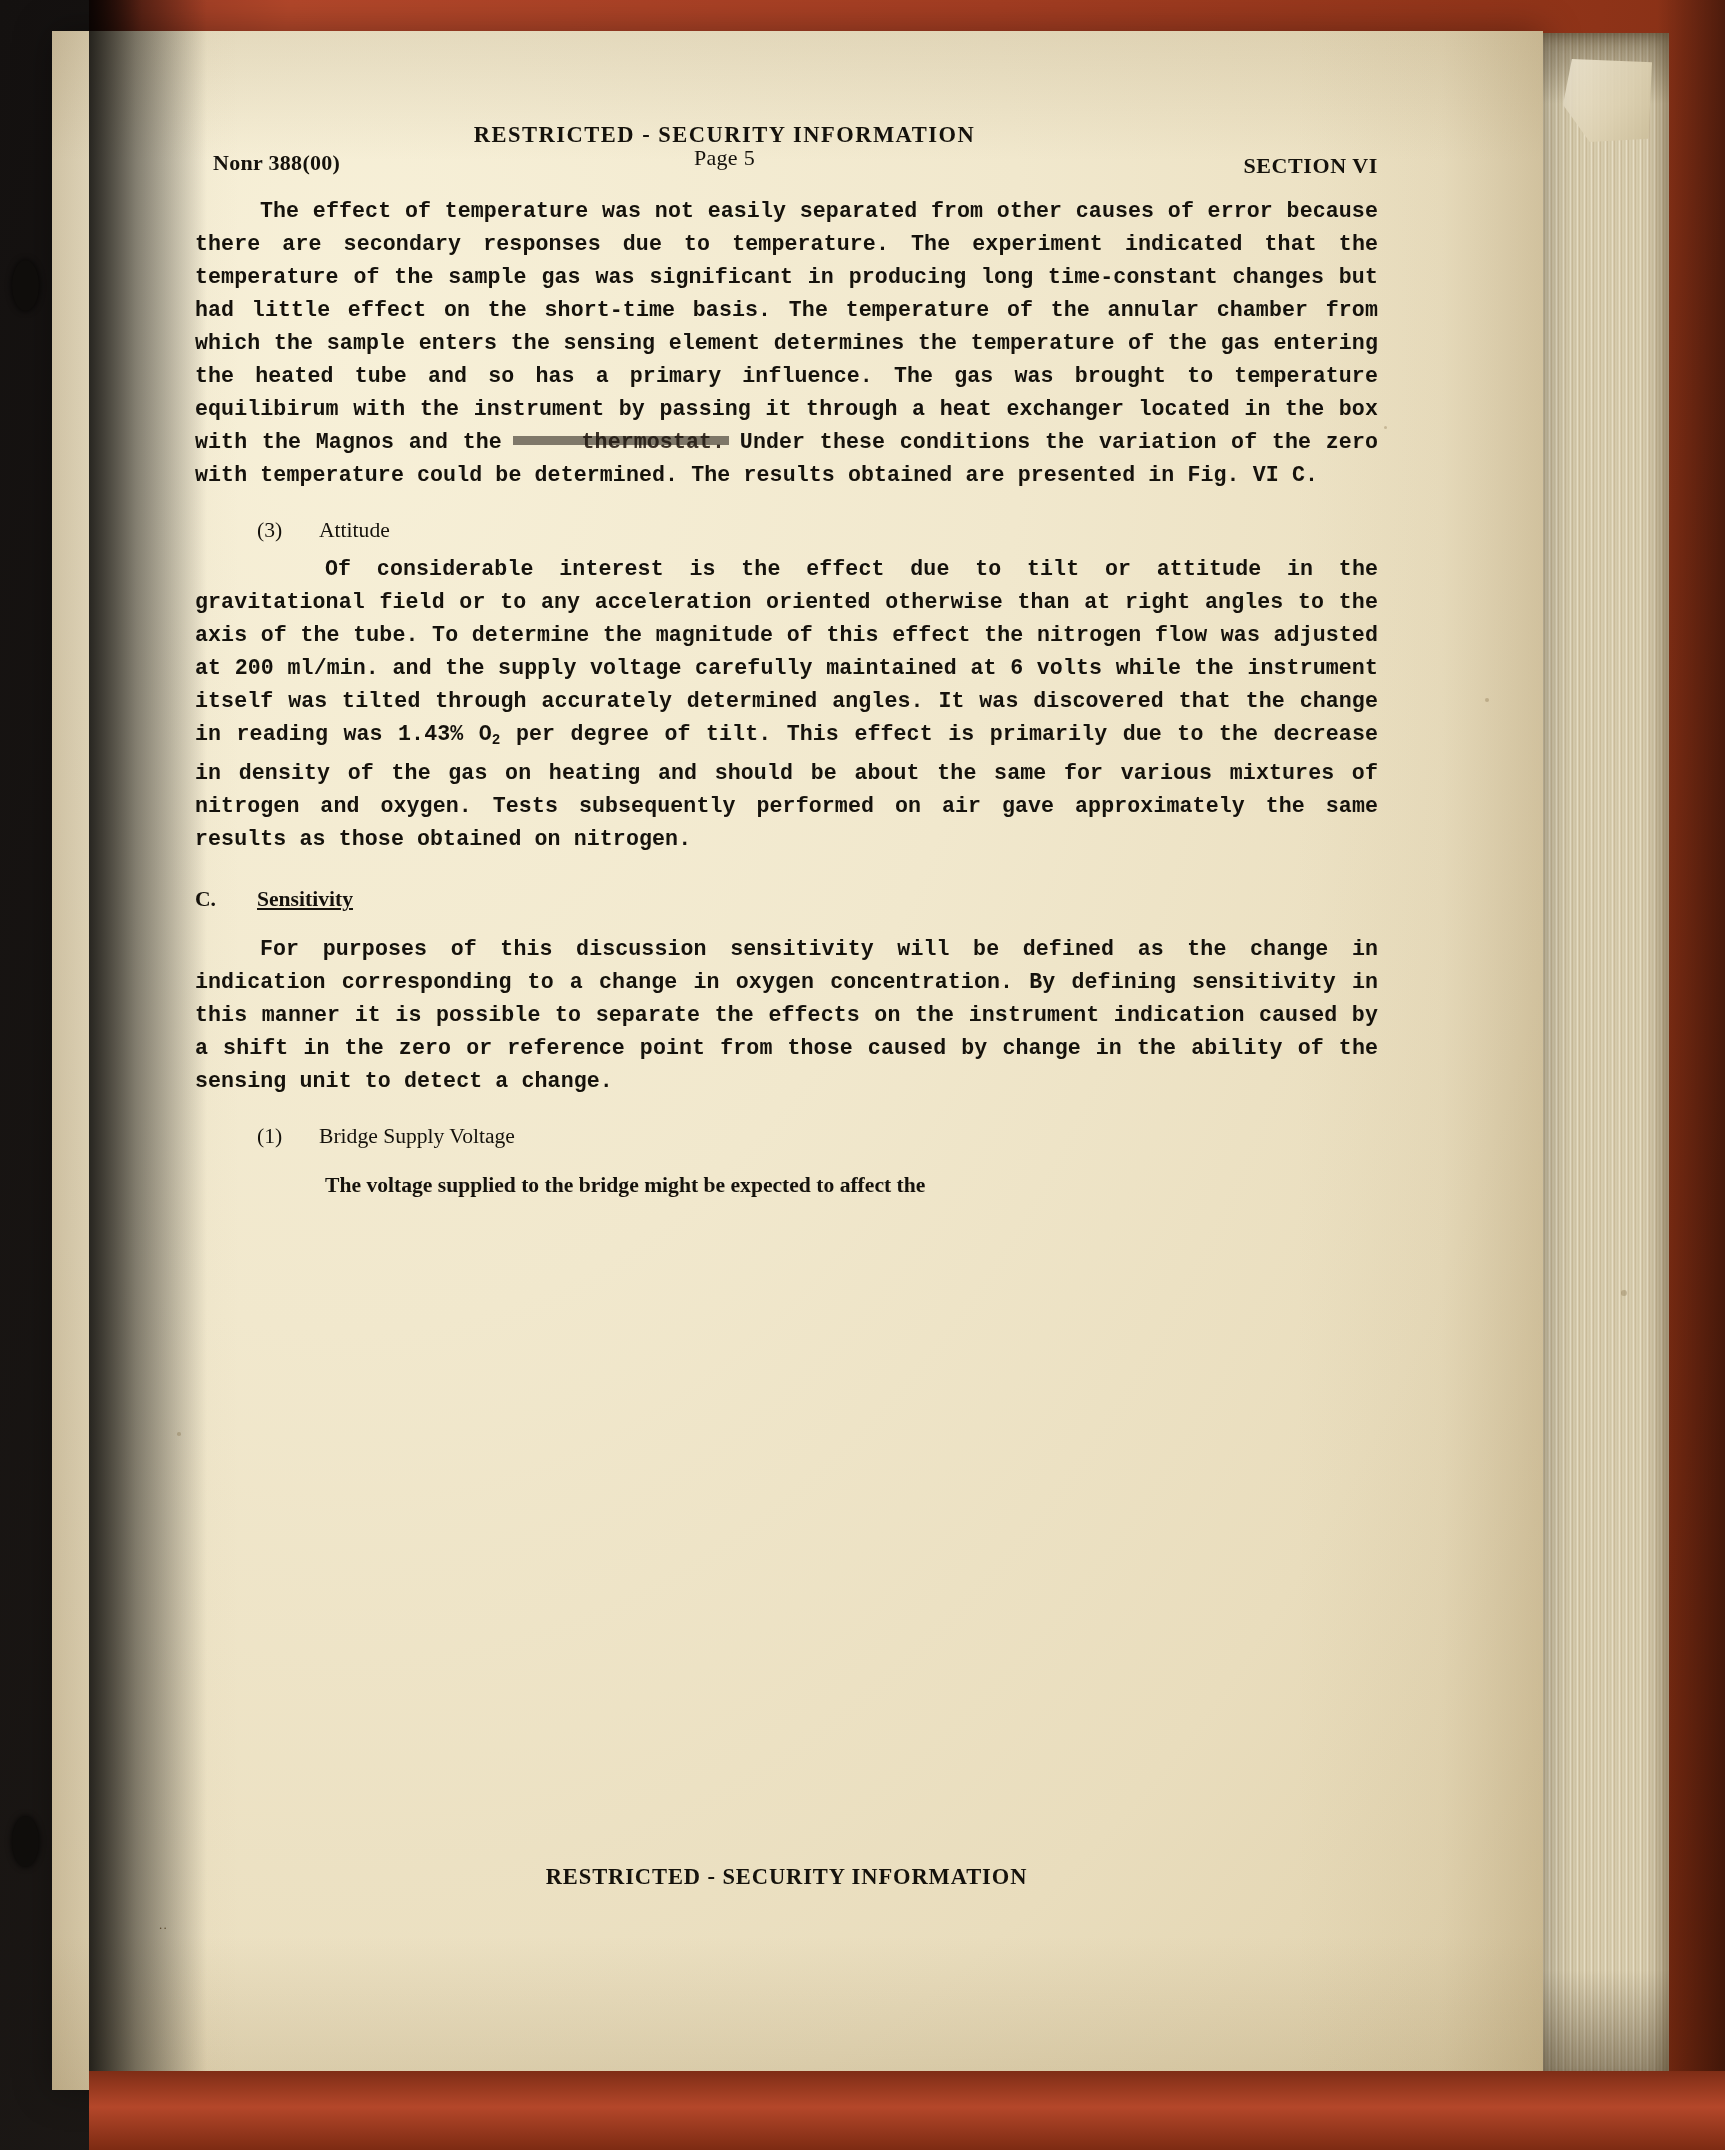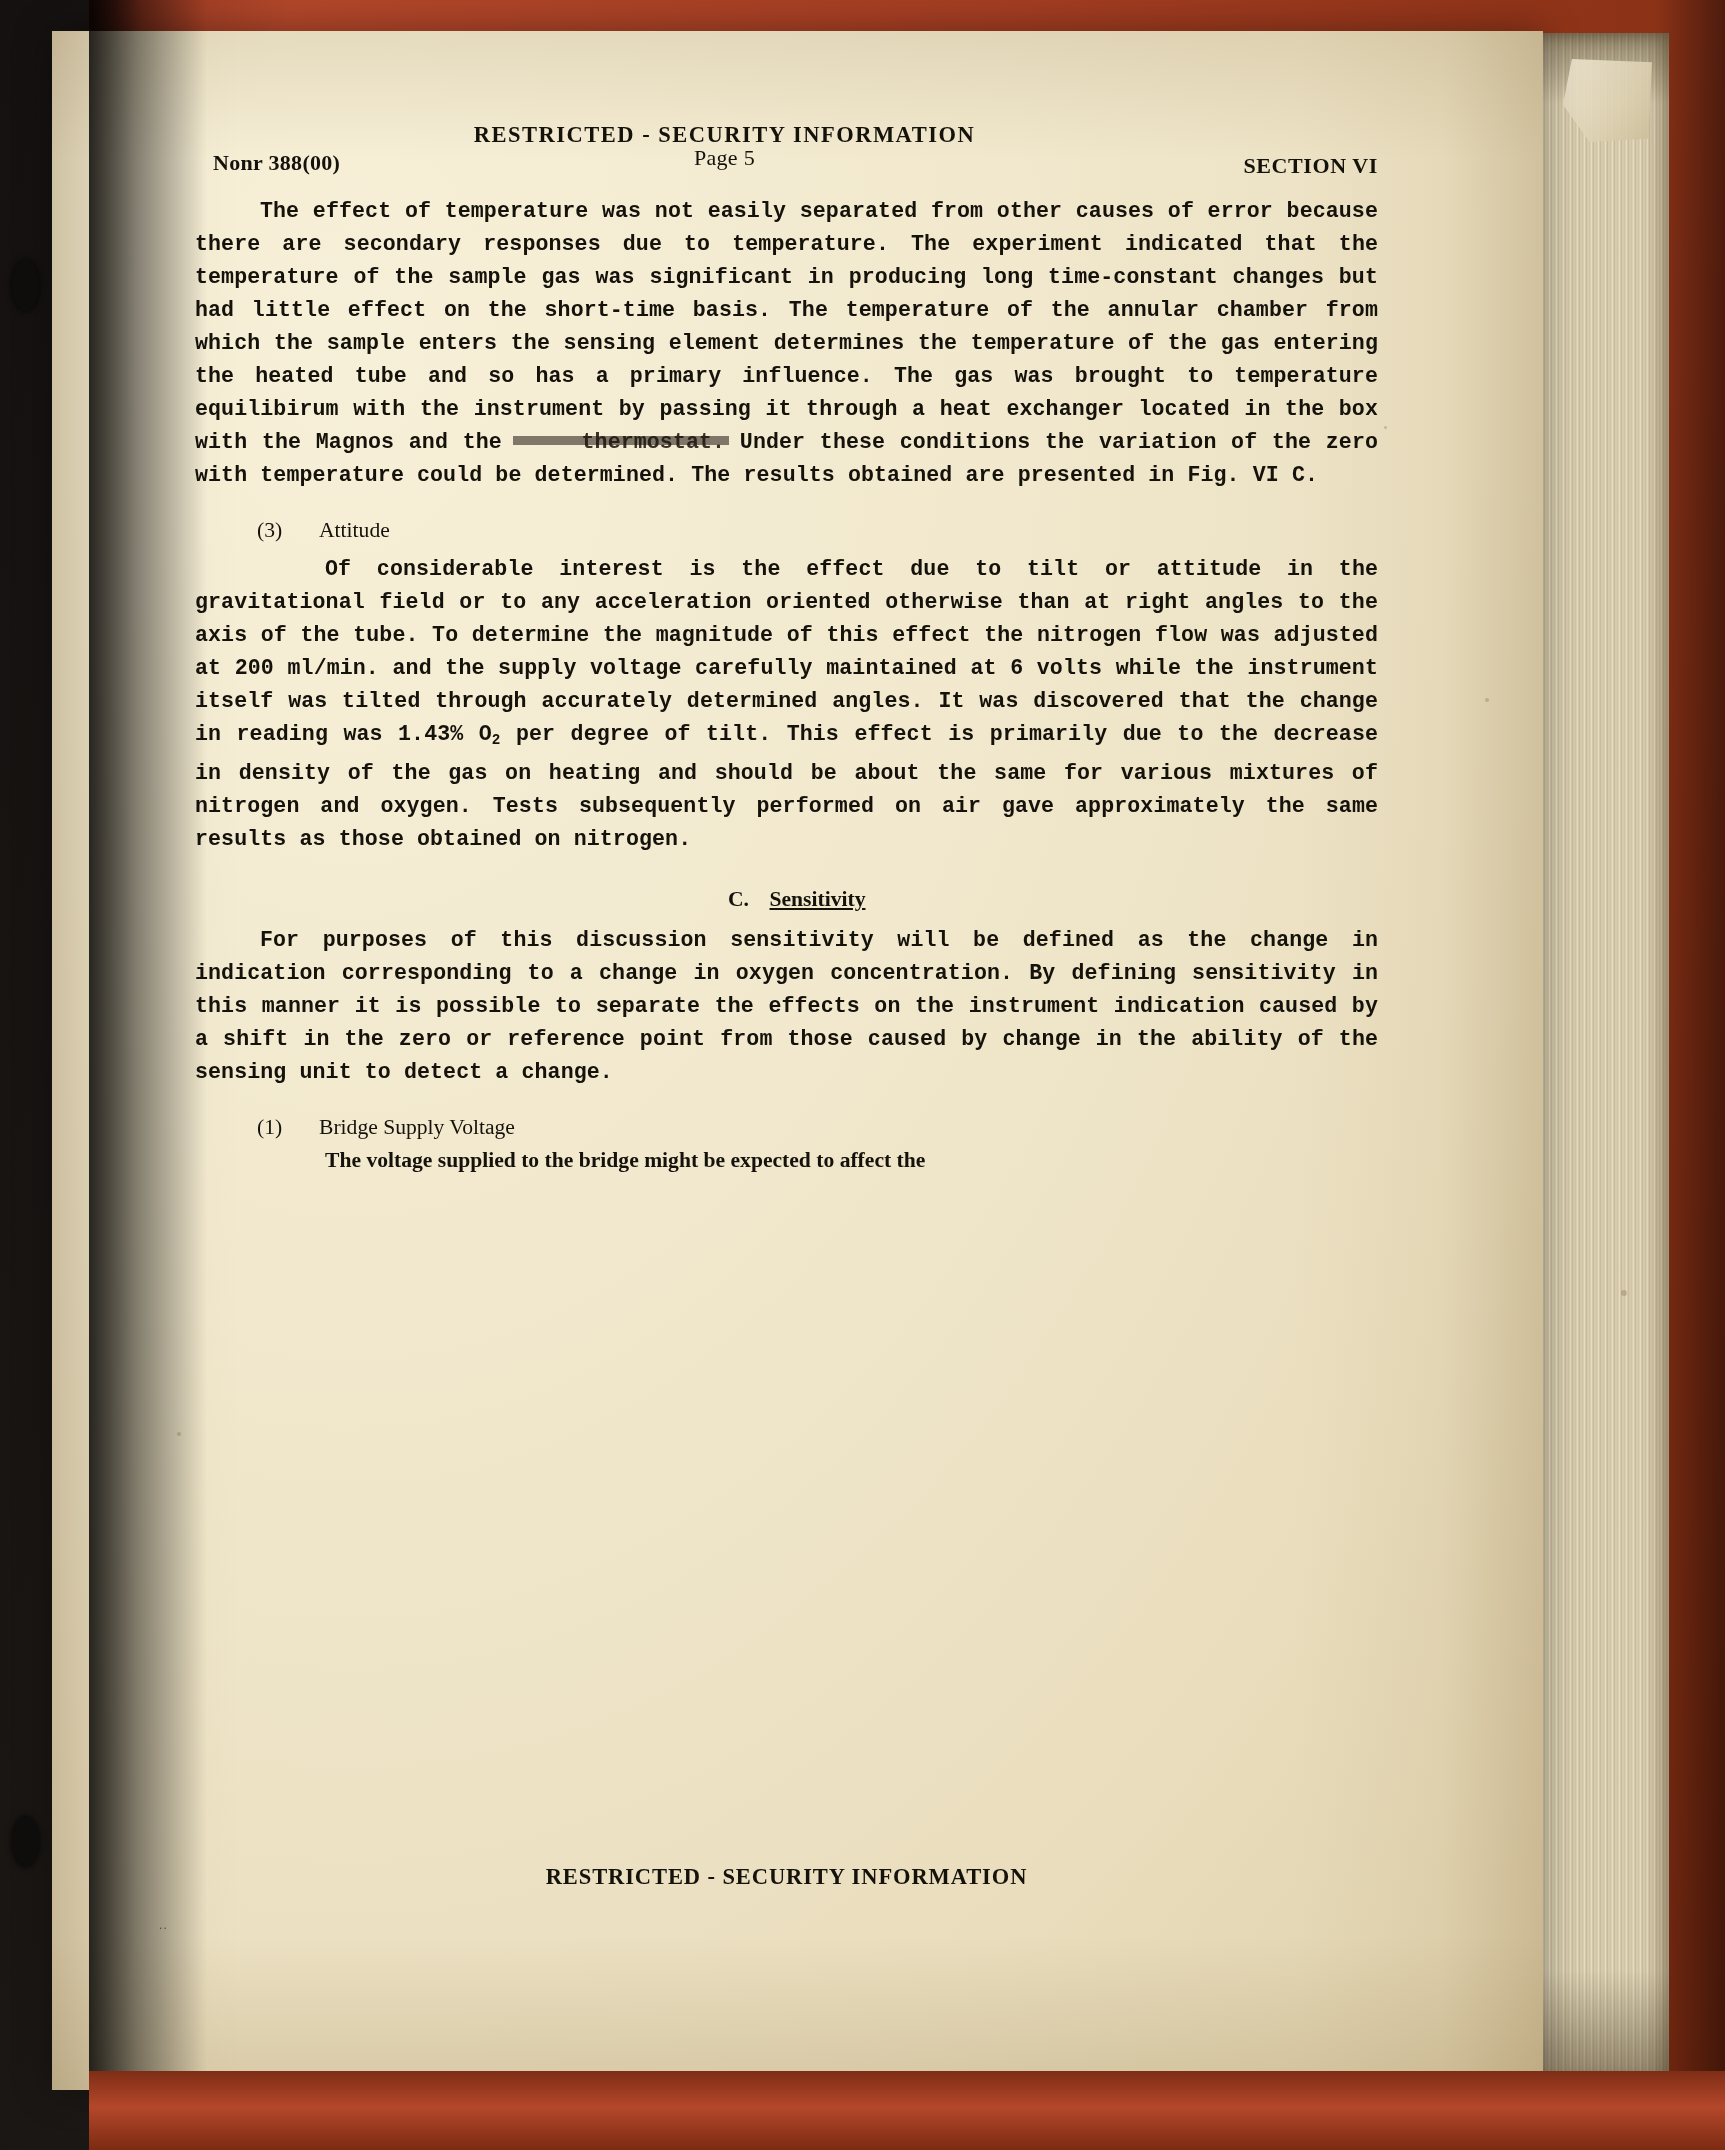--- a/index.html
+++ b/index.html
@@ -210,24 +210,23 @@
   .sub-line {
     margin: 0 0 18px 0;
     font-size: 21.6px;
     line-height: 33px;
     text-indent: 130px;
     text-align: justify;
     font-weight: 600;
   }
 
   .sec-head {
-    margin: 33px 0 13px 0;
+    margin: 33px 0 22px 0;
     font-size: 21.6px;
     font-weight: 600;
-    text-align: center;
   }
   .sec-head .letter { display: inline-block; width: 62px; }
   .sec-head .title { text-decoration: underline; }
 
   .smear {
     position: relative;
     display: inline-block;
     color: #3a3026;
   }
   .smear::after {
@@ -314,21 +313,21 @@
     <div class="numbered"><span class="num">(3)</span><span>Attitude</span></div>
 
     <p class="body" style="text-indent:130px; margin-top:6px;"><span>Of considerable interest is the effect due to tilt or attitude in the gravitational field or to any acceleration oriented otherwise than at right angles to the axis of the tube.   To determine the magnitude of this effect the nitrogen flow was adjusted at 200 ml/min. and the supply voltage carefully maintained at 6 volts while the instrument itself was tilted through accurately determined angles.   It was discovered that the change in reading was 1.43% O</span><sub class="o2">2</sub><span> per degree of tilt.   This effect is primarily due to the decrease in density of the gas on heating and should be about the same for various mixtures of nitrogen and oxygen.   Tests subsequently performed on air gave approximately the same results as those obtained on nitrogen.</span></p>
 
     <div class="sec-head"><span class="letter">C.</span><span class="title">Sensitivity</span></div>
 
     <p class="body indent">For purposes of this discussion sensitivity will be defined as the change in indication corresponding to a change in oxygen concentration.   By defining sensitivity in this manner it is possible to separate the effects on the instrument indication caused by a shift in the zero or reference point from those caused by change in the ability of the sensing unit to detect a change.</p>
 
     <div class="numbered"><span class="num">(1)</span><span>Bridge Supply Voltage</span></div>
 
-    <p class="sub-line" style="margin-top:0;">The voltage supplied to the bridge might be expected to affect the</p>
+    <p class="sub-line" style="margin-top:16px;">The voltage supplied to the bridge might be expected to affect the</p>
 
   </div>
 
   <div id="footer">RESTRICTED - SECURITY INFORMATION</div>
   <div id="tiny-mark">..</div>
 
   <div id="cover-lip"></div>
 
 </div>
 

